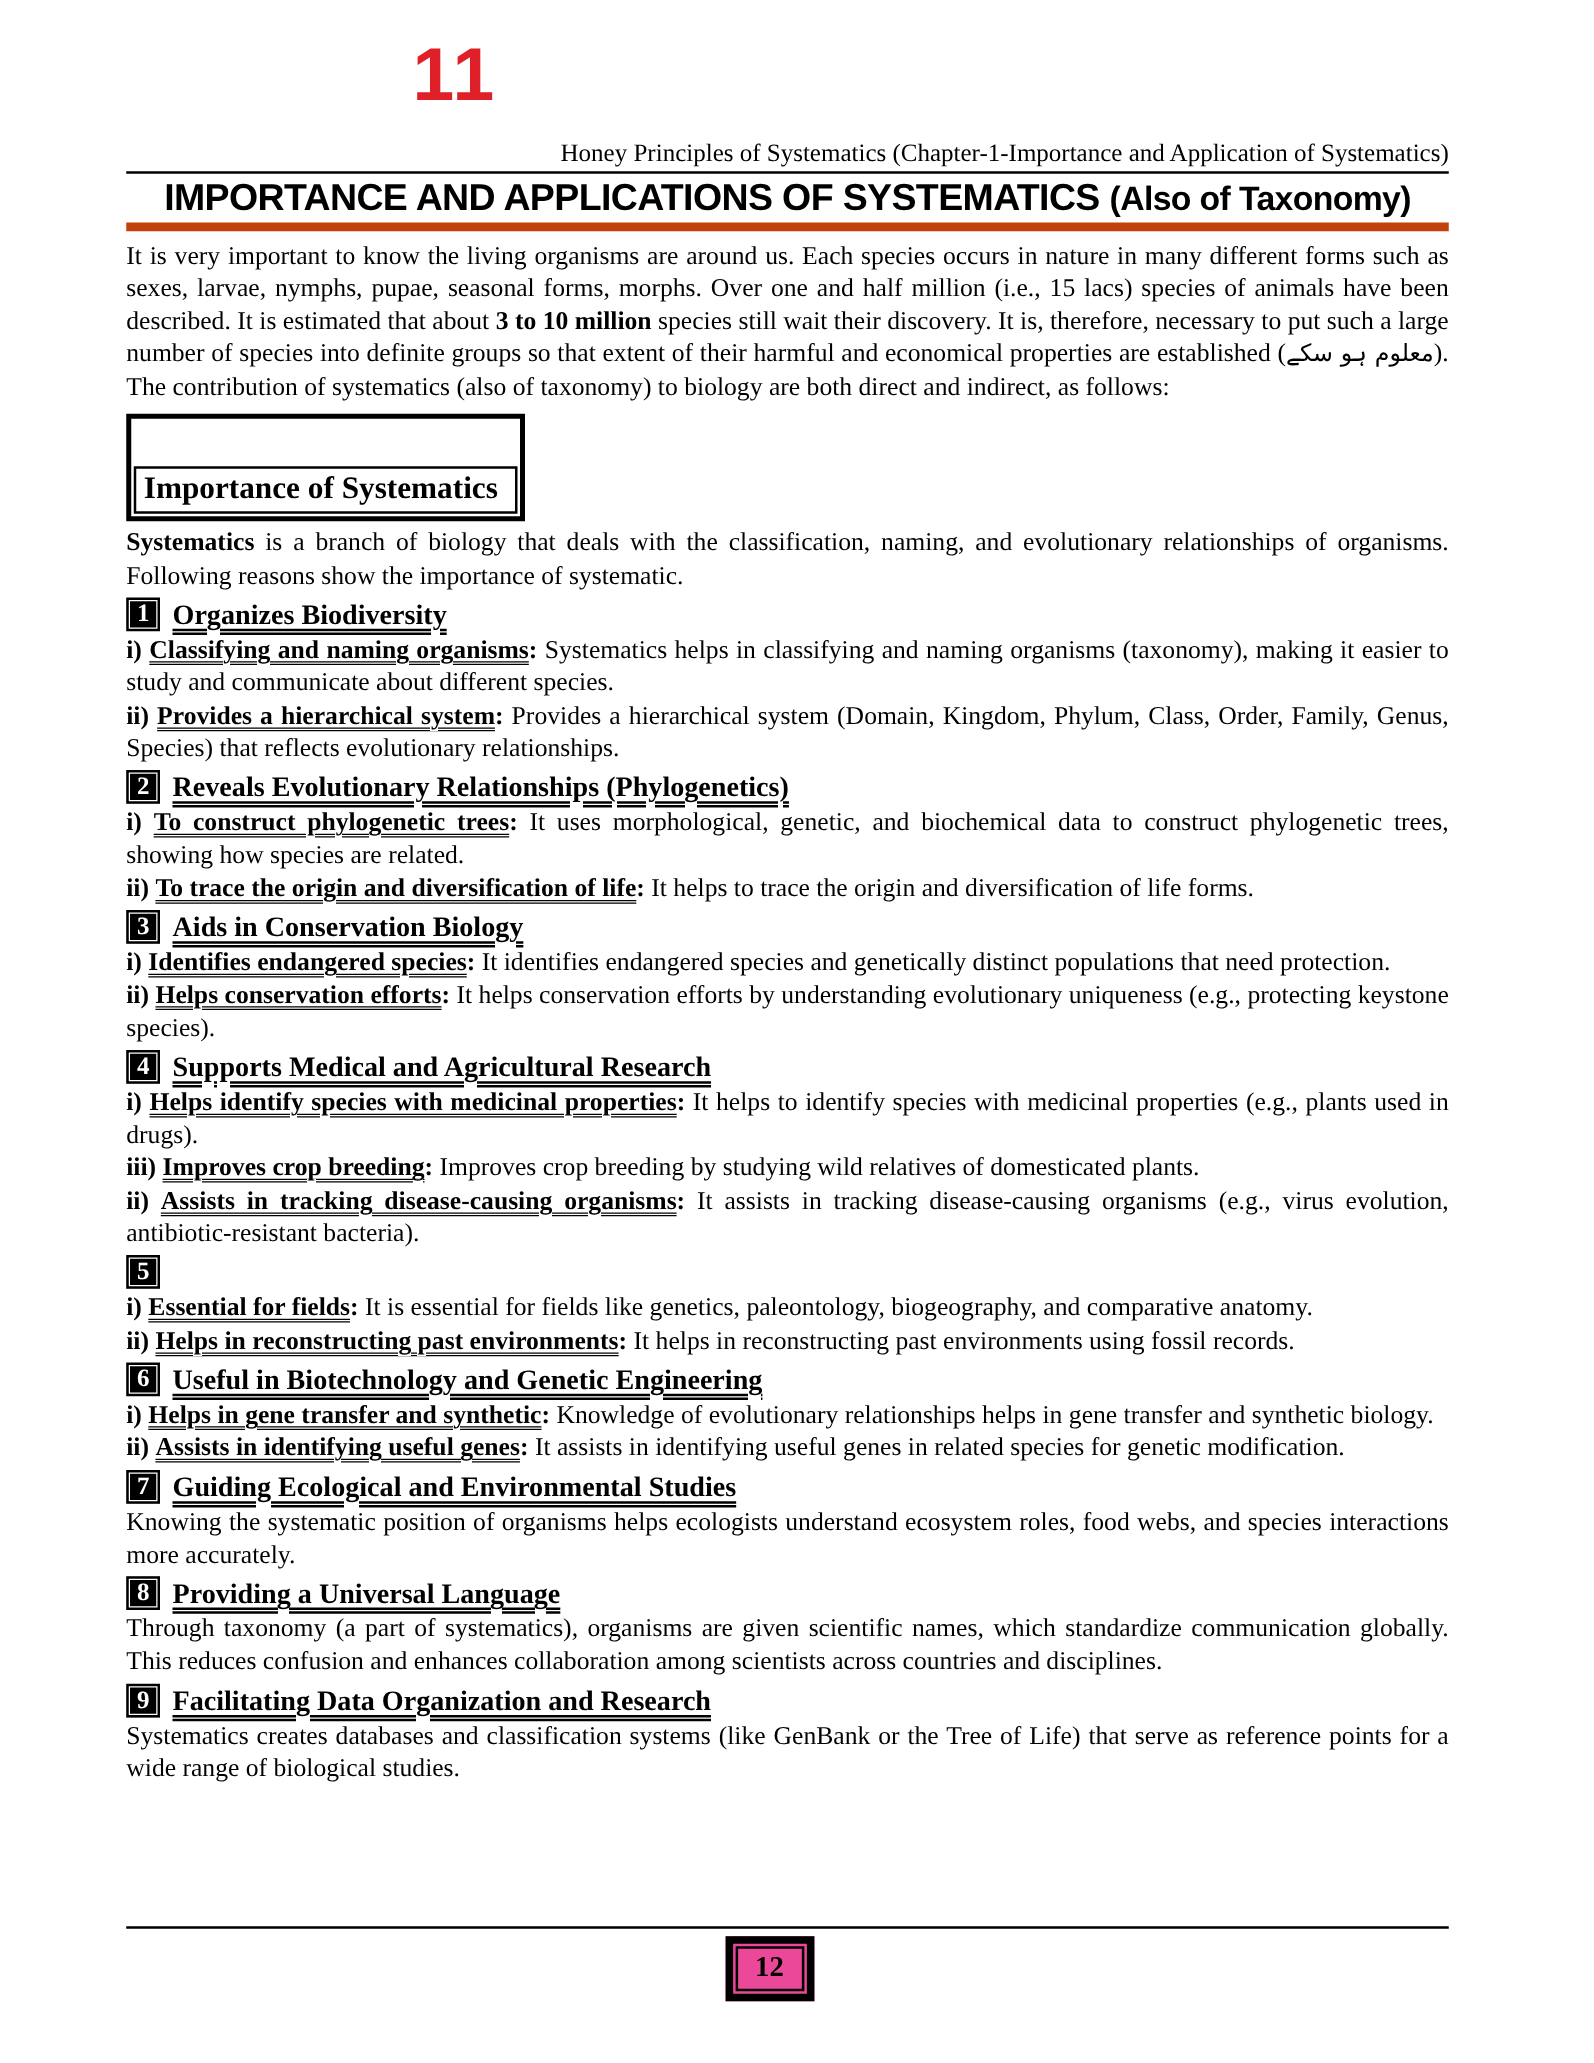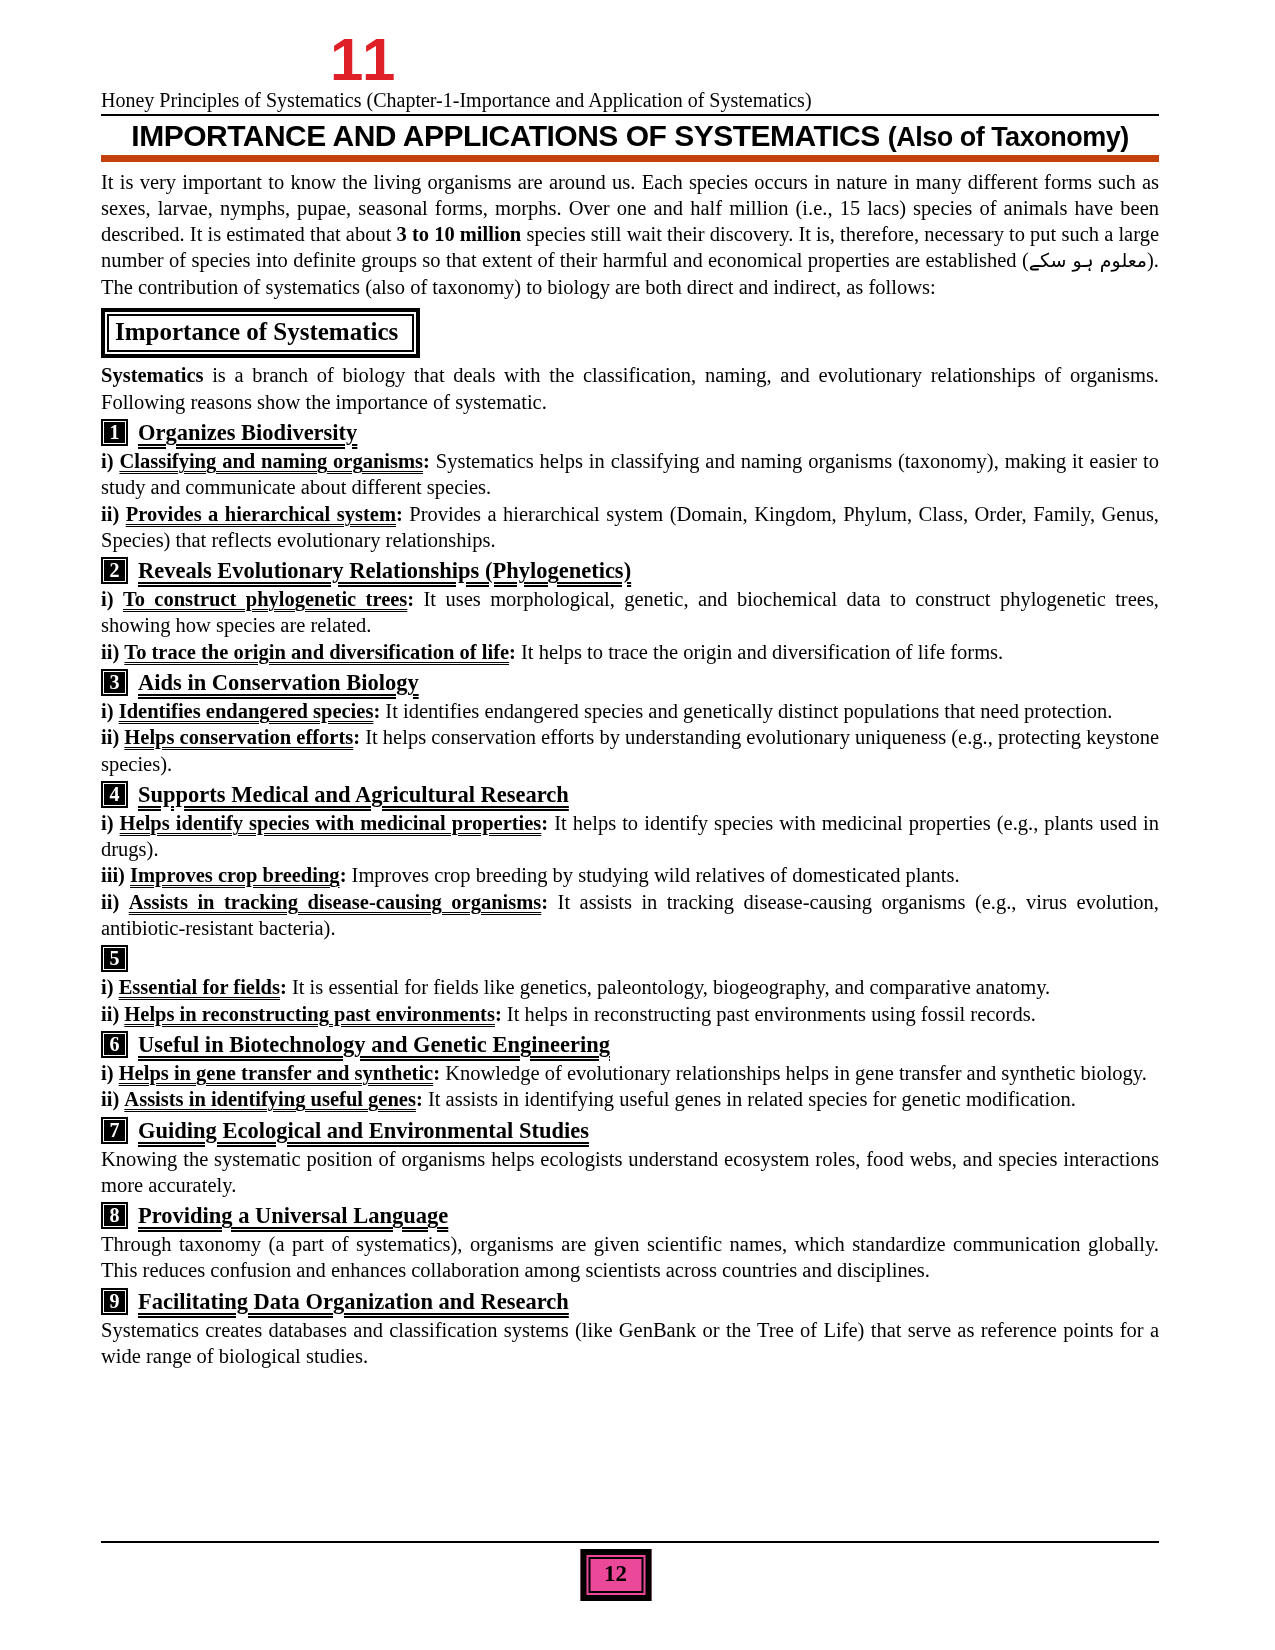--- a/index.html
+++ b/index.html
@@ -15,22 +15,22 @@
   .margins { padding:0 116px 0 101px; }
 
   
   .corner-number {
     position:absolute; left:330px; top:30px;
     font-family:"Liberation Sans", sans-serif;
     font-weight:bold; font-size:60px; line-height:1;
     letter-spacing:2px;
   }
   .running-header {
-    padding-top:88px;
-    text-align:left;
+    padding-top:111px;
+    text-align:right;
     font-size:20px; line-height:1.25;
     border-bottom:2px solid #000;
     padding-bottom:1px;
   }
   .page-title {
     margin:0;
     text-align:center;
     font-family:"Liberation Sans", sans-serif;
     font-weight:bold;
     font-size:30px; line-height:1.12;
@@ -49,21 +49,21 @@
   .importance-box {
     display:inline-block;
     border:4px solid #000;
     padding:2px;
     margin:8px 0 4px;
   }
   .importance-box-inner {
     border:2px solid #000;
     padding:0 14px 3px 6px;
     font-weight:bold;
-    font-size:25px; line-height:1.25;
+    font-size:25px; line-height:1.25;margin-top:36px;
   }
 
   .sec-heading {
     display:flex; align-items:center; gap:10px;
     margin:4px 0 2px;
   }
   .badge {
     flex:0 0 auto;
     width:27px; height:27px;
     background:#000; color:#fff;

